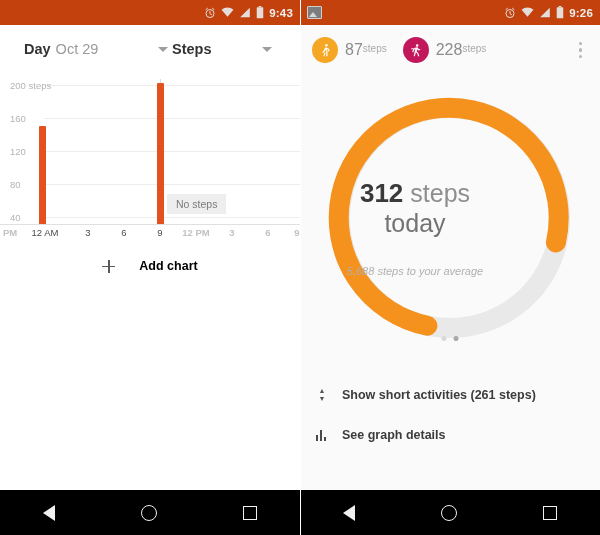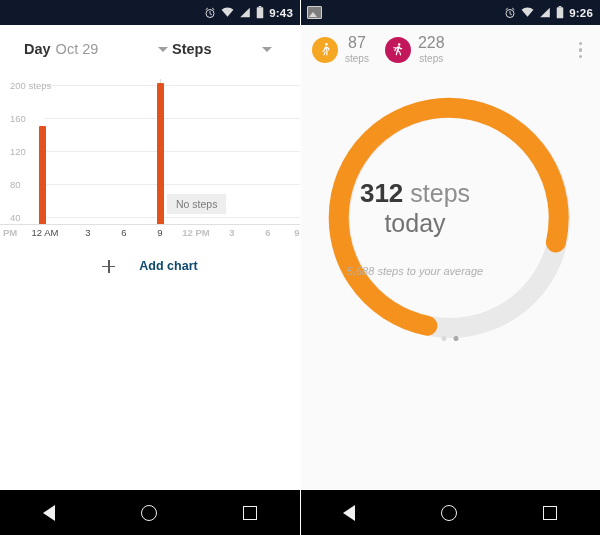--- a/index.html
+++ b/index.html
@@ -9,21 +9,21 @@
     -webkit-font-smoothing:antialiased;
     overflow:hidden;
     position:relative;
   }
   .screens{display:flex;width:600px;height:535px;}
   .phone{width:300px;height:535px;position:relative;background:#ffffff;overflow:hidden;}
   .phone.right{background:#fafafa;}
 
   
   .statusbar{
-    height:25px;background:#0f172a;display:flex;align-items:center;
+    height:25px;background:#c2410c;display:flex;align-items:center;
     padding:0 7px;box-sizing:border-box;color:#e8e8e8;
   }
   .statusbar .sb-left{display:flex;align-items:center;gap:4px;flex:1;}
   .statusbar .sb-right{display:flex;align-items:center;gap:5px;}
   .sb-time{font-size:11.5px;font-weight:bold;color:#f0f0f0;letter-spacing:.2px;}
   .sb-ico{display:inline-block;opacity:.95;line-height:0;}
   .img-ico{
     width:13px;height:11px;border:1.4px solid #cfcfcf;border-radius:1px;
     position:relative;background:#7d7d7d;
   }
@@ -70,21 +70,21 @@
     white-space:nowrap;color:#4a4a4a;font-weight:normal;
   }
   .xlab.dim{color:#c2c2c2;font-weight:bold;}
   .tooltip{
     position:absolute;background:#eeeeee;color:#7b7b7b;font-size:10.5px;
     padding:4px 9px;border-radius:0;white-space:nowrap;
   }
 
   .addchart{
     display:flex;align-items:center;justify-content:center;gap:24px;
-    margin-top:12px;font-size:12.5px;color:#0c4a6e;font-weight:bold;
+    margin-top:12px;font-size:12.5px;color:#000000;font-weight:bold;
   }
   .plus{
     position:relative;width:13px;height:13px;display:inline-block;
   }
   .plus:before,.plus:after{
     content:"";position:absolute;background:#5a5a5a;
   }
   .plus:before{left:0;top:6px;width:13px;height:1.6px;}
   .plus:after{top:0;left:5.7px;height:13px;width:1.6px;}
 
@@ -92,21 +92,21 @@
   .act-header{
     height:50px;display:flex;align-items:center;padding:0 12px;
     box-sizing:border-box;background:#fafafa;
   }
   .act{display:flex;align-items:center;margin-right:16px;}
   .act-bubble{
     width:26px;height:26px;border-radius:50%;display:flex;
     align-items:center;justify-content:center;margin-right:7px;
   }
   .act-bubble svg{display:block;}
-  .act-nums{display:flex;flex-direction:column;line-height:1.05;text-align:center;}
+  .act-nums{display:flex;flex-direction:row;line-height:1.05;}
   .act-count{font-size:16px;color:#8c8c8c;}
   .act-unit{font-size:10px;color:#aaaaaa;margin-top:2px;}
   .kebab{margin-left:auto;display:flex;flex-direction:column;gap:3px;padding:6px;}
   .kebab i{width:3.2px;height:3.2px;border-radius:50%;background:#b6b6b6;display:block;}
 
   
   .ring-area{
     position:relative;height:300px;display:flex;align-items:center;
     justify-content:flex-start;background:#fafafa;
   }
@@ -343,20 +343,37 @@
         <div class="steps-today">today</div>
         <div class="avg-note">5,688 steps to your average</div>
       </div>
 
       <div class="dots">
         <span class="dot"></span>
         <span class="dot active"></span>
       </div>
     </div>
 
+    <div class="list">
+      <div class="list-item">
+        <span class="updown">
+          <span>▲</span>
+            <span>▼</span>
+        </span>
+        <span>Show short activities (261 steps)</span>
+      </div>
+      <div class="list-item">
+        <span class="barchart-ico">
+          <i style="height:6px"></i>
+            <i style="height:11px"></i>
+            <i style="height:4px"></i>
+        </span>
+        <span>See graph details</span>
+      </div>
+    </div>
 
     <div class="navbar">
       <div class="nav-back"></div>
       <div class="nav-home"></div>
       <div class="nav-recent"></div>
     </div>
   </div>
 
   <div class="divider-v"></div>
 </div>

